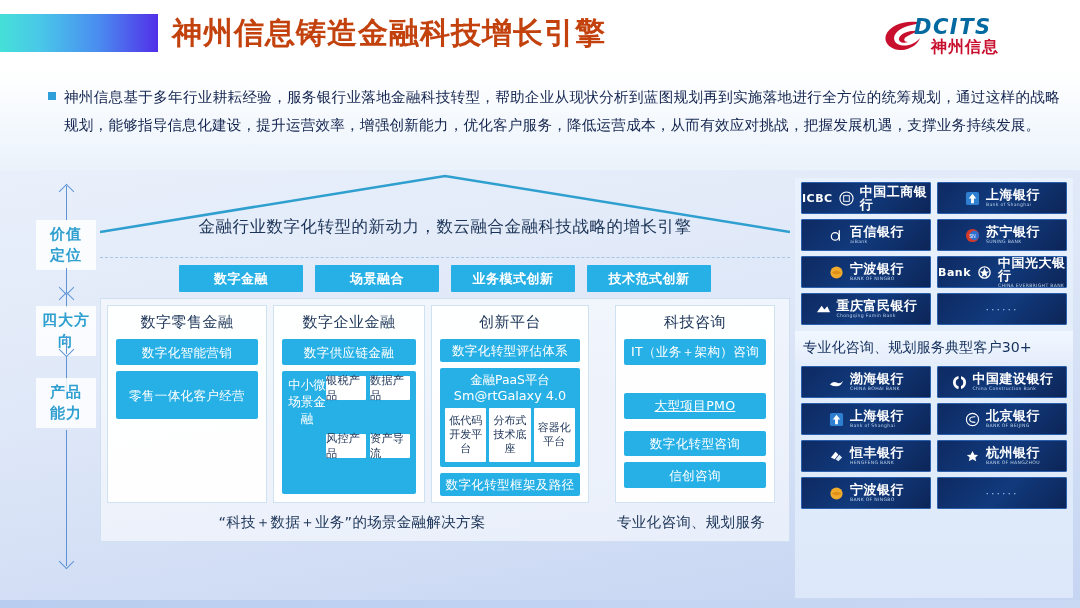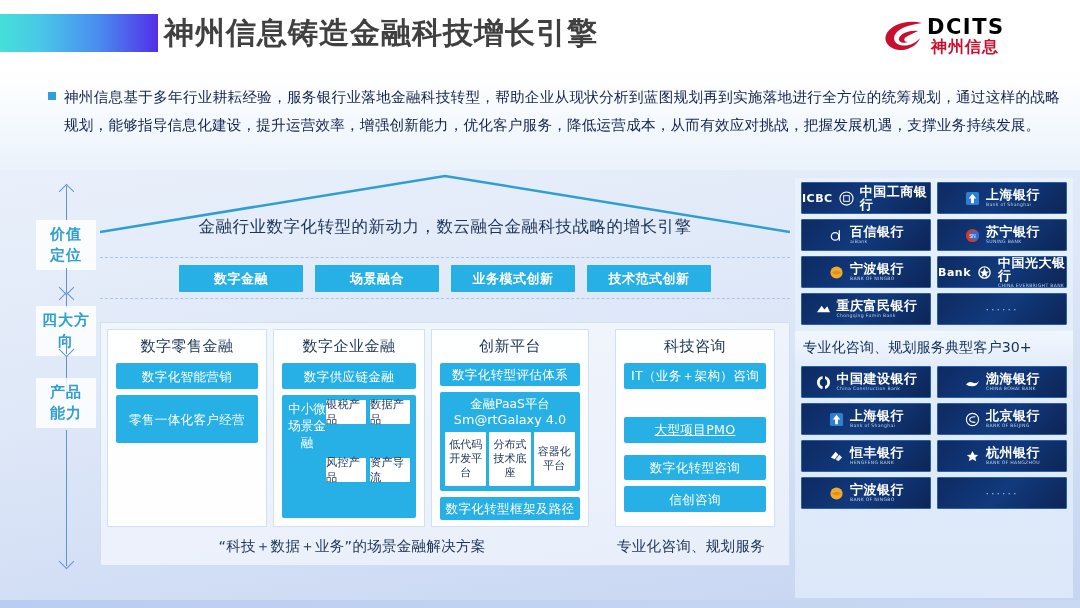--- a/index.html
+++ b/index.html
@@ -13,32 +13,32 @@
   
   .header {
     position: absolute; left: 0; top: 0; width: 1080px; height: 72px;
     background: #ffffff;
   }
   .header-accent {
     position: absolute; left: 0; top: 14px; width: 158px; height: 38px;
     background: linear-gradient(90deg, #45e0d8 0%, #49c8e8 25%, #4a8df0 62%, #5130e8 100%);
   }
   .header-title {
-    position: absolute; left: 164px; top: 11px;
-    font-size: 30px; font-weight: bold; color: #404040;
+    position: absolute; left: 172px; top: 11px;
+    font-size: 30px; font-weight: bold; color: #c2410c;
     letter-spacing: 1px; line-height: 44px; white-space: nowrap;
   }
   .logo {
     position: absolute; right: 38px; top: 16px; width: 160px; height: 44px;
   }
   .logo-mark { position: absolute; left: 0; top: 2px; width: 44px; height: 38px; }
   .logo-text {
-    position: absolute; left: 45px; top: 0px;
-    font-size: 21px; font-weight: bold; color: #000000;
-    letter-spacing: 1.5px; line-height: 22px;
+    position: absolute; left: 32px; top: 0px;
+    font-size: 21px; font-weight: bold; color: #0369a1;
+    letter-spacing: 1.5px; font-style: italic; line-height: 22px;
   }
   .logo-sub {
     position: absolute; left: 49px; top: 21px;
     font-size: 16px; font-weight: bold; color: #c8102e;
     letter-spacing: 1px; line-height: 20px;
   }
 
   
   .intro {
     position: absolute; left: 0; top: 72px; width: 1080px; height: 100px;
@@ -98,21 +98,21 @@
   }
   .chip {
     width: 124px; height: 27px; background: #27b0e6;
     color: #ffffff; font-size: 13px; font-weight: bold;
     display: flex; align-items: center; justify-content: center;
     border-radius: 1px; letter-spacing: 0.5px;
   }
 
   
   .cap-panel {
-    position: absolute; left: 100px; top: 152px; width: 690px; height: 244px;
+    position: absolute; left: 100px; top: 128px; width: 690px; height: 244px;
     background: rgba(255,255,255,0.55);
     border: 1px solid #cfe0f0;
   }
   .cap-cols {
     position: absolute; left: 6px; top: 6px; width: 678px; height: 198px;
     display: flex; gap: 6px;
   }
   .col {
     background: rgba(255,255,255,0.92);
     border: 1px solid #cfe2f2;
@@ -433,43 +433,43 @@
         </div>
         <div class="logo-cell">
           <span class="lg-dots">······</span>
         </div>
       </div>
     <div class="cust-head two">专业化咨询、规划服务典型客户30+</div>
     <div class="logo-grid">
         <div class="logo-cell">
           <span class="lg-mark">
             <svg width="15" height="15" viewBox="0 0 16 16">
+              <path d="M1 10 Q4 6 8 8 Q12 10 15 6 Q13 12 8 12 Q4 12 1 10Z" fill="#fff"></path>
+            </svg>
+          </span>
+          <span class="lg-txt">
+            <span class="lg-cn">渤海银行</span>
+            <span class="lg-en">CHINA BOHAI BANK</span>
+          </span>
+        </div>
+        <div class="logo-cell">
+          <span class="lg-mark">
+            <svg width="15" height="15" viewBox="0 0 16 16">
               <path d="M8 1 A7 7 0 1 0 8 15 A7 7 0 1 0 8 1 Z M8 4 A4 4 0 1 1 8 12 A4 4 0 1 1 8 4Z" fill="#fff"></path>
               <rect x="7" y="0" width="2.6" height="16" fill="#0e2a62"></rect>
             </svg>
           </span>
           <span class="lg-txt">
             <span class="lg-cn">中国建设银行</span>
             <span class="lg-en">China Construction Bank</span>
           </span>
         </div>
         <div class="logo-cell">
           <span class="lg-mark">
             <svg width="15" height="15" viewBox="0 0 16 16">
-              <path d="M1 10 Q4 6 8 8 Q12 10 15 6 Q13 12 8 12 Q4 12 1 10Z" fill="#fff"></path>
-            </svg>
-          </span>
-          <span class="lg-txt">
-            <span class="lg-cn">渤海银行</span>
-            <span class="lg-en">CHINA BOHAI BANK</span>
-          </span>
-        </div>
-        <div class="logo-cell">
-          <span class="lg-mark">
-            <svg width="15" height="15" viewBox="0 0 16 16">
               <rect x="1" y="1" width="14" height="14" rx="2" fill="#2f7fd0"></rect>
               <path d="M8 3 L12 8 H9.5 V13 H6.5 V8 H4 Z" fill="#fff"></path>
             </svg>
           </span>
           <span class="lg-txt">
             <span class="lg-cn">上海银行</span>
             <span class="lg-en">Bank of Shanghai</span>
           </span>
         </div>
         <div class="logo-cell">

